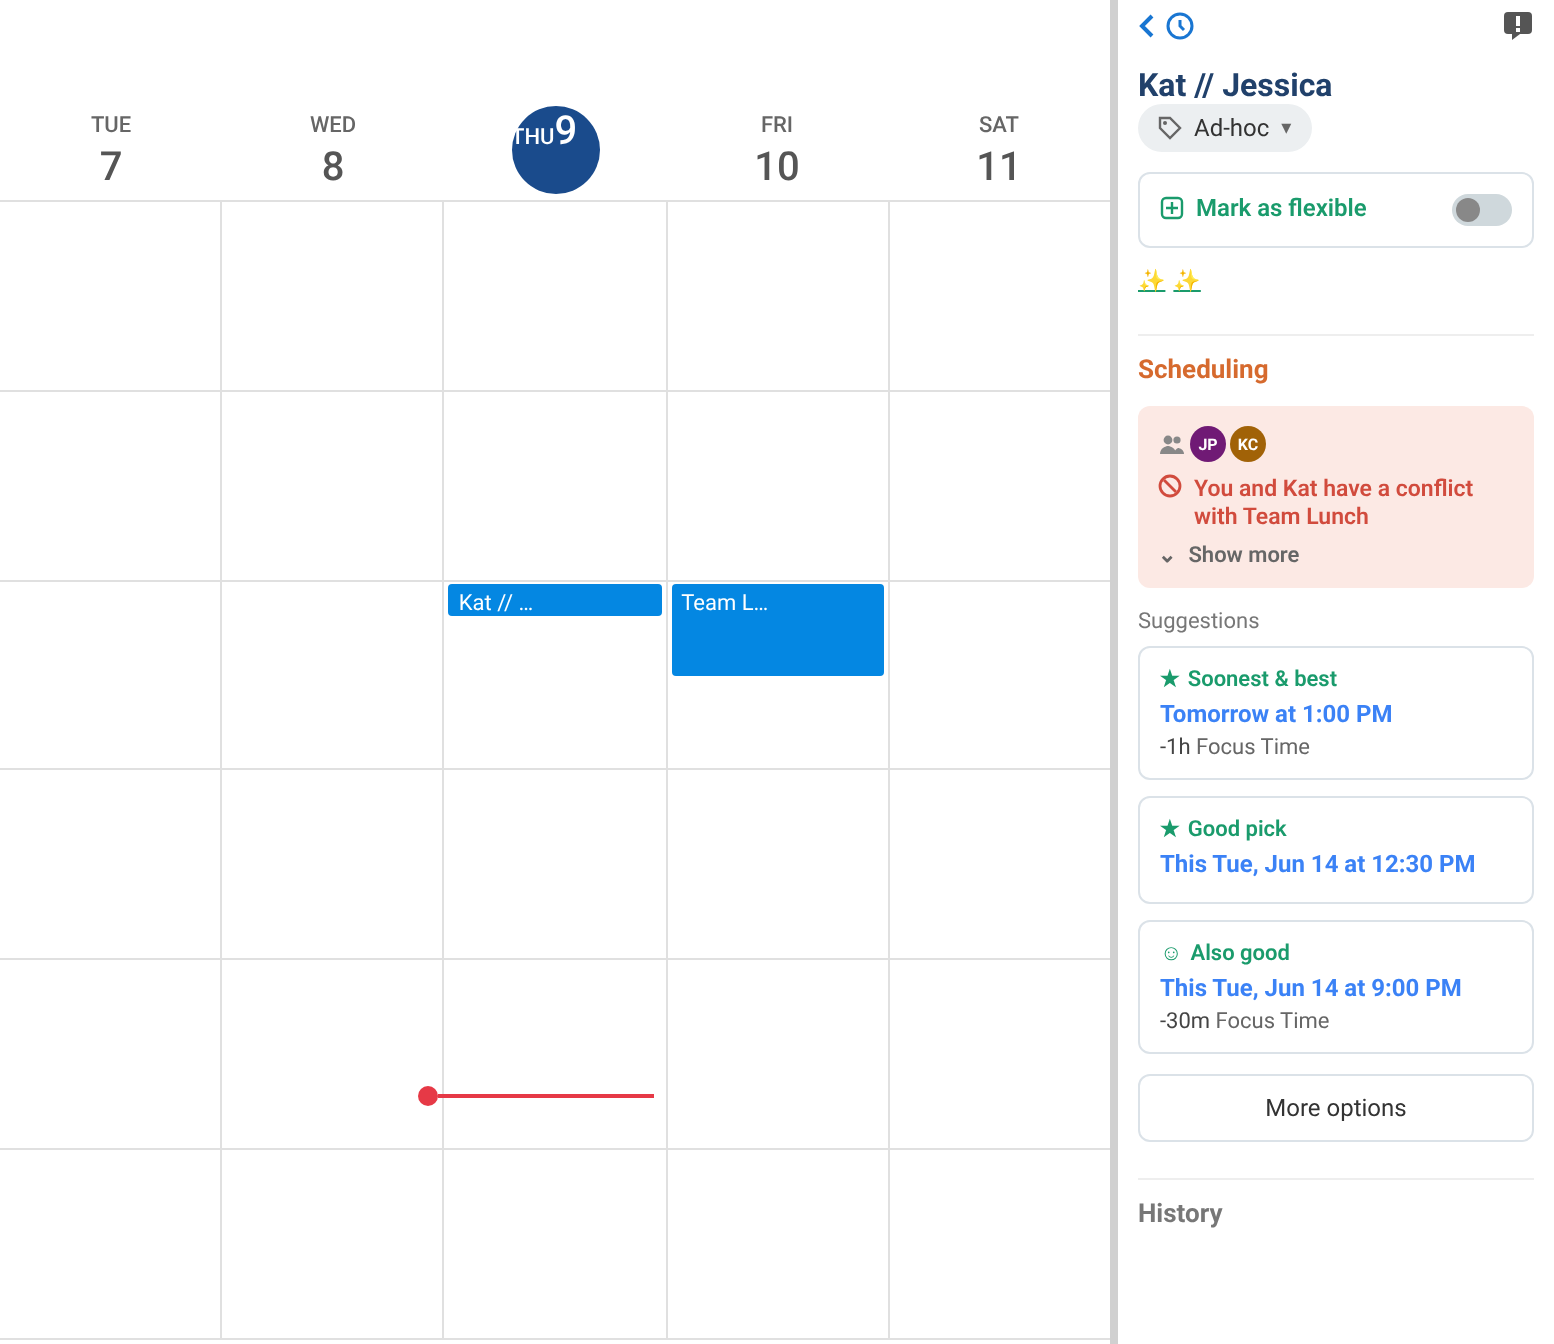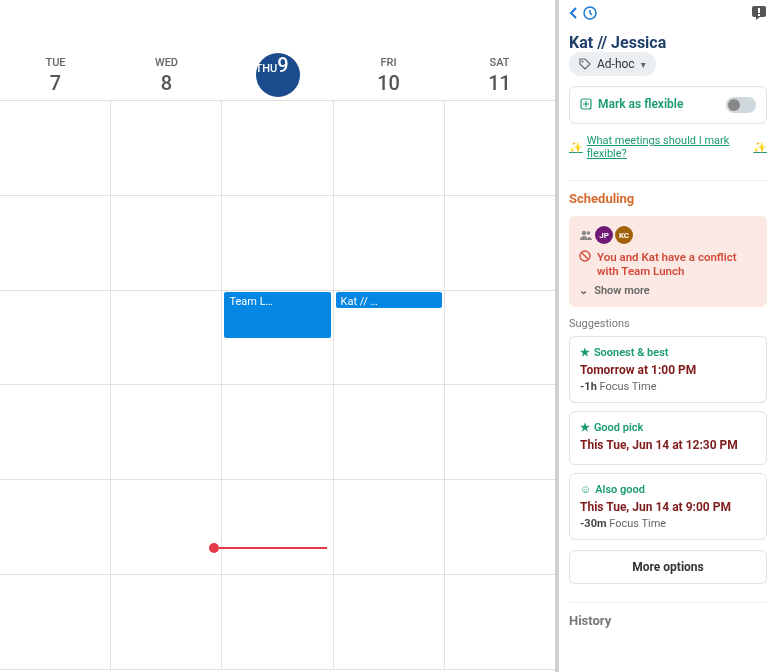--- a/index.html
+++ b/index.html
@@ -37,24 +37,24 @@
   .conflict-box { background: #fce9e4; border-radius: 6px; padding: 10px 10px 10px 10px; margin-top: 10px; font-size: 11.5px; }
   .conflict-box .avatars { display: flex; gap: 2px; align-items: center; margin-bottom: 6px; }
   .chip-av { width: 18px; height: 18px; border-radius: 50%; color: #fff; font-size: 8px; display: flex; align-items: center; justify-content: center; font-weight: 700; }
   .chip-av.jp { background: #701a75; text-align: center; }
   .chip-av.kc { background: #a16207; }
   .conflict-msg { color: #d14b3d; font-weight: 600; margin-bottom: 6px; display: flex; gap: 6px; }
   .show-more { color: #666; font-weight: 600; font-size: 11px; display: flex; gap: 6px; align-items: center; }
   .sugg-label { color: #777; font-size: 11px; margin: 10px 0 6px; }
   .sugg-card { border: 1px solid #dbe2e8; border-radius: 6px; padding: 9px 10px; margin-bottom: 8px; font-size: 11.5px; }
   .sugg-tag { color: #1a9b6c; font-weight: 600; font-size: 11px; display: flex; align-items: center; gap: 4px; margin-bottom: 4px; }
-  .sugg-title { color: #7f1d1d; font-weight: 700; font-size: 12px; margin-bottom: 3px; }
+  .sugg-title { color: #3b82f6; font-weight: 700; font-size: 12px; margin-bottom: 3px; }
   .sugg-detail { color: #666; font-size: 11px; }
-  .sugg-detail b { color: #444; font-weight: 700; }
-  .more-btn { border: 1px solid #dbe2e8; border-radius: 6px; padding: 9px; text-align: center; font-weight: 700; color: #333; font-size: 12px; margin-top: 2px; }
+  .sugg-detail b { color: #444; font-weight: 400; }
+  .more-btn { border: 1px solid #dbe2e8; border-radius: 6px; padding: 9px; text-align: center; font-weight: 400; color: #333; font-size: 12px; margin-top: 2px; }
   .history-h { color: #777; font-weight: 700; font-size: 13px; margin-top: 18px; border-top: 1px solid #eee; padding-top: 10px; }
   svg { display: block; }
   .people-icon { color: #888; }
 </style>
 </head>
 <body>
 
 <div class="calendar">
   <div class="cal-header">
     <div>
@@ -89,24 +89,24 @@
         <div></div>
         <div></div>
         <div></div>
         <div></div>
         <div></div>
       </div>
     <div class="cal-row">
         <div></div>
         <div></div>
       <div>
-          <div class="event tall">Team L…</div>
+          <div class="event short">Kat // …</div>
         </div>
       <div>
-          <div class="event short">Kat // …</div>
+          <div class="event tall">Team L…</div>
         </div>
       <div></div>
     </div>
     <div class="cal-row">
         <div></div>
         <div></div>
         <div></div>
         <div></div>
         <div></div>
       </div>
@@ -179,21 +179,20 @@
             <path d="M6 3 L6 9 M3 6 L9 6" stroke="#1a9b6c" stroke-width="1.2"></path>
           </svg>
         </span>
       <span>Mark as flexible</span>
     </div>
     <div class="toggle"></div>
   </div>
 
   <div class="hint-link">
     <span>✨</span>
-    <span>What meetings should I mark flexible?</span>
     <span>✨</span>
   </div>
 
   <div class="section-h">Scheduling</div>
 
   <div class="conflict-box">
     <div class="avatars">
       <span class="people-icon">
           <svg width="14" height="12" viewBox="0 0 14 12">
             <circle cx="5" cy="4" r="2.2" fill="#888"></circle>

